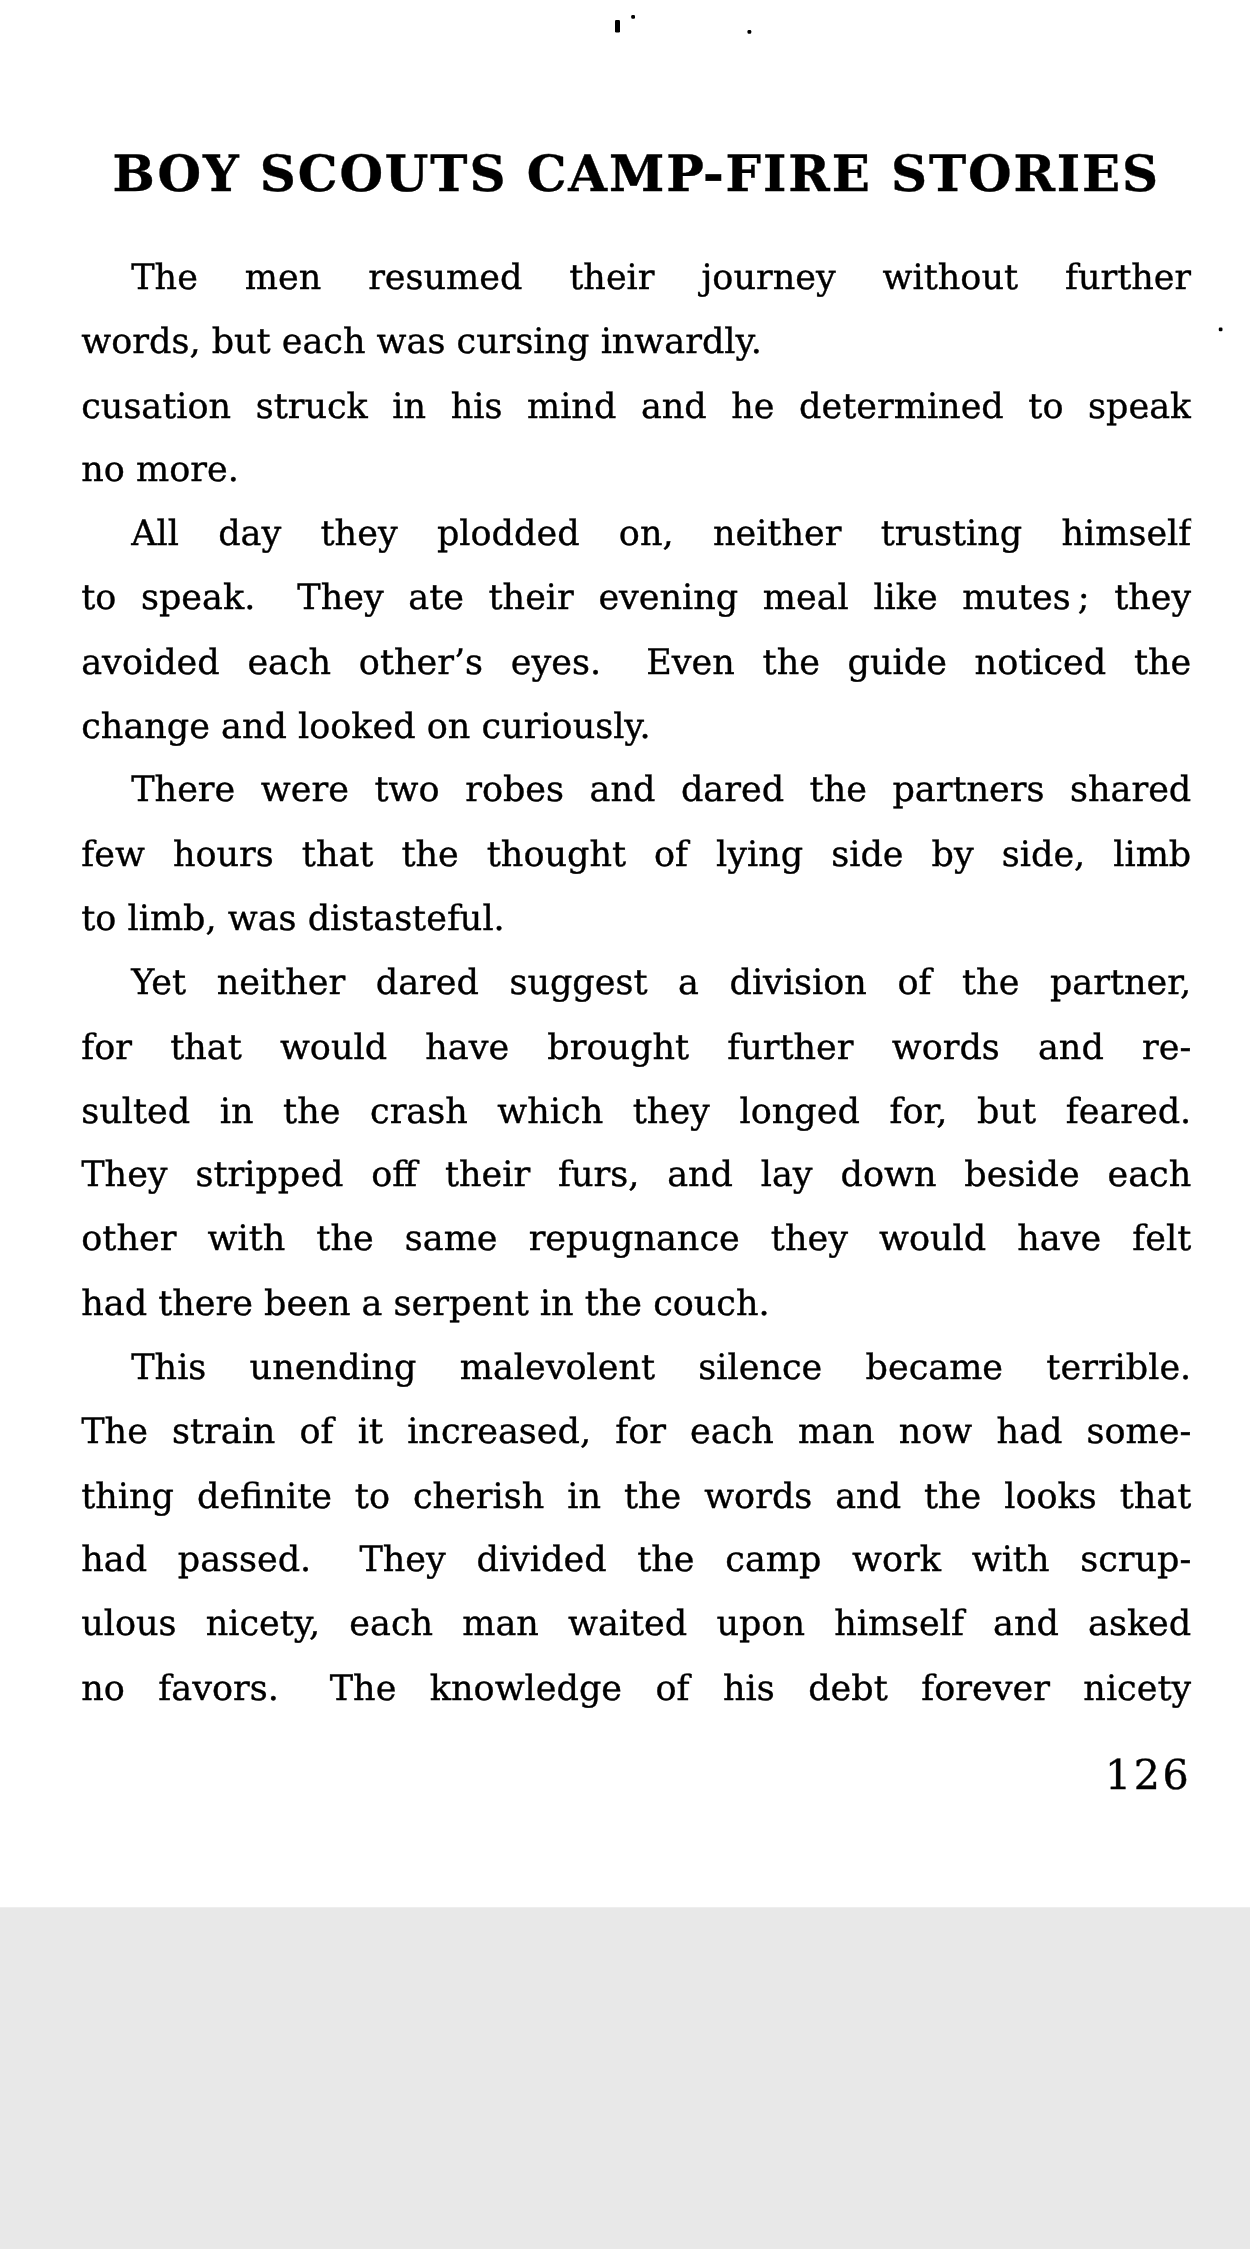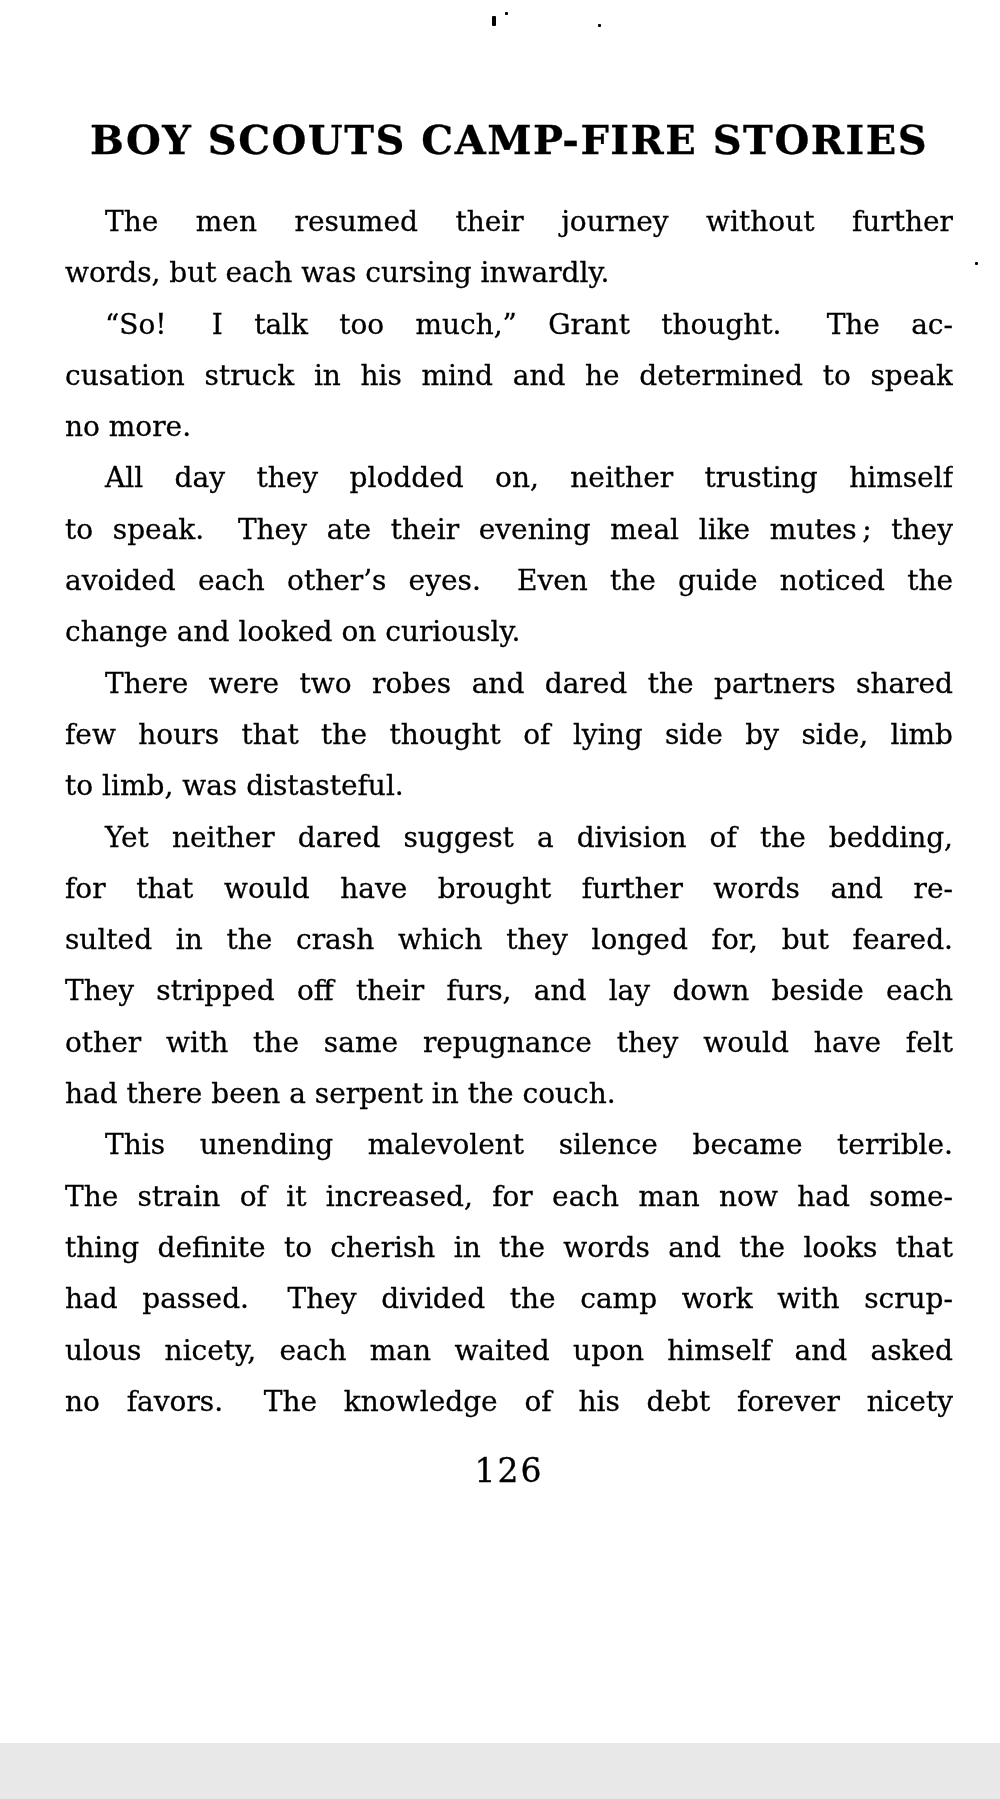--- a/index.html
+++ b/index.html
@@ -1,19 +1,19 @@
 <!DOCTYPE html>
 <html><head>
 <meta charset="utf-8">
 <style>
   html, body { margin: 0; padding: 0; background: #e8e8e8; }
   .page {
     position: relative;
     width: 1000px;
-    height: 1743px;
+    height: 1526px;
     background: #ffffff;
     color: #000000;
     font-family: "DejaVu Serif", "Liberation Serif", serif;
     overflow: hidden;
     -webkit-text-stroke: 0.3px #000;
   }
   .content {
     position: absolute;
     left: 65px;
     top: 118px;
@@ -35,21 +35,21 @@
     font-size: 28px;
     text-align: justify;
     text-align-last: justify;
     overflow: hidden;
     white-space: nowrap;
   }
   .line.first { padding-left: 40px; }
   .line.last { text-align-last: left; }
   .page-number {
     margin-top: 24px;
-    text-align: center;
+    text-align: right;
     font-size: 33px;
     line-height: 40px;
     letter-spacing: 2px;
   }
   .speck {
     position: absolute;
     background: #000;
     border-radius: 1px;
   }
 </style>
@@ -67,37 +67,36 @@
 
   <div class="content">
     <h1 class="header-title">BOY SCOUTS CAMP-FIRE STORIES</h1>
 
     <div id="body-text">
         <div class="paragraph">
           <div class="line first">The men resumed their journey without further</div>
           <div class="line last">words, but each was cursing inwardly.</div>
         </div>
         <div class="paragraph">
-          <div class="line first">“So!  I talk too much,” Grant thought.  The ac-</div>
           <div class="line">cusation struck in his mind and he determined to speak</div>
           <div class="line last">no more.</div>
         </div>
         <div class="paragraph">
           <div class="line first">All day they plodded on, neither trusting himself</div>
           <div class="line">to speak.  They ate their evening meal like mutes ; they</div>
           <div class="line">avoided each other’s eyes.  Even the guide noticed the</div>
           <div class="line last">change and looked on curiously.</div>
         </div>
         <div class="paragraph">
           <div class="line first">There were two robes and dared the partners shared</div>
           <div class="line">few hours that the thought of lying side by side, limb</div>
           <div class="line last">to limb, was distasteful.</div>
         </div>
         <div class="paragraph">
-          <div class="line first">Yet neither dared suggest a division of the bedding,</div>
+          <div class="line first">Yet neither dared suggest a division of the partner,</div>
           <div class="line">for that would have brought further words and re-</div>
           <div class="line">sulted in the crash which they longed for, but feared.</div>
           <div class="line">They stripped off their furs, and lay down beside each</div>
           <div class="line">other with the same repugnance they would have felt</div>
           <div class="line last">had there been a serpent in the couch.</div>
         </div>
         <div class="paragraph">
           <div class="line first">This unending malevolent silence became terrible.</div>
           <div class="line">The strain of it increased, for each man now had some-</div>
           <div class="line">thing definite to cherish in the words and the looks that</div>

